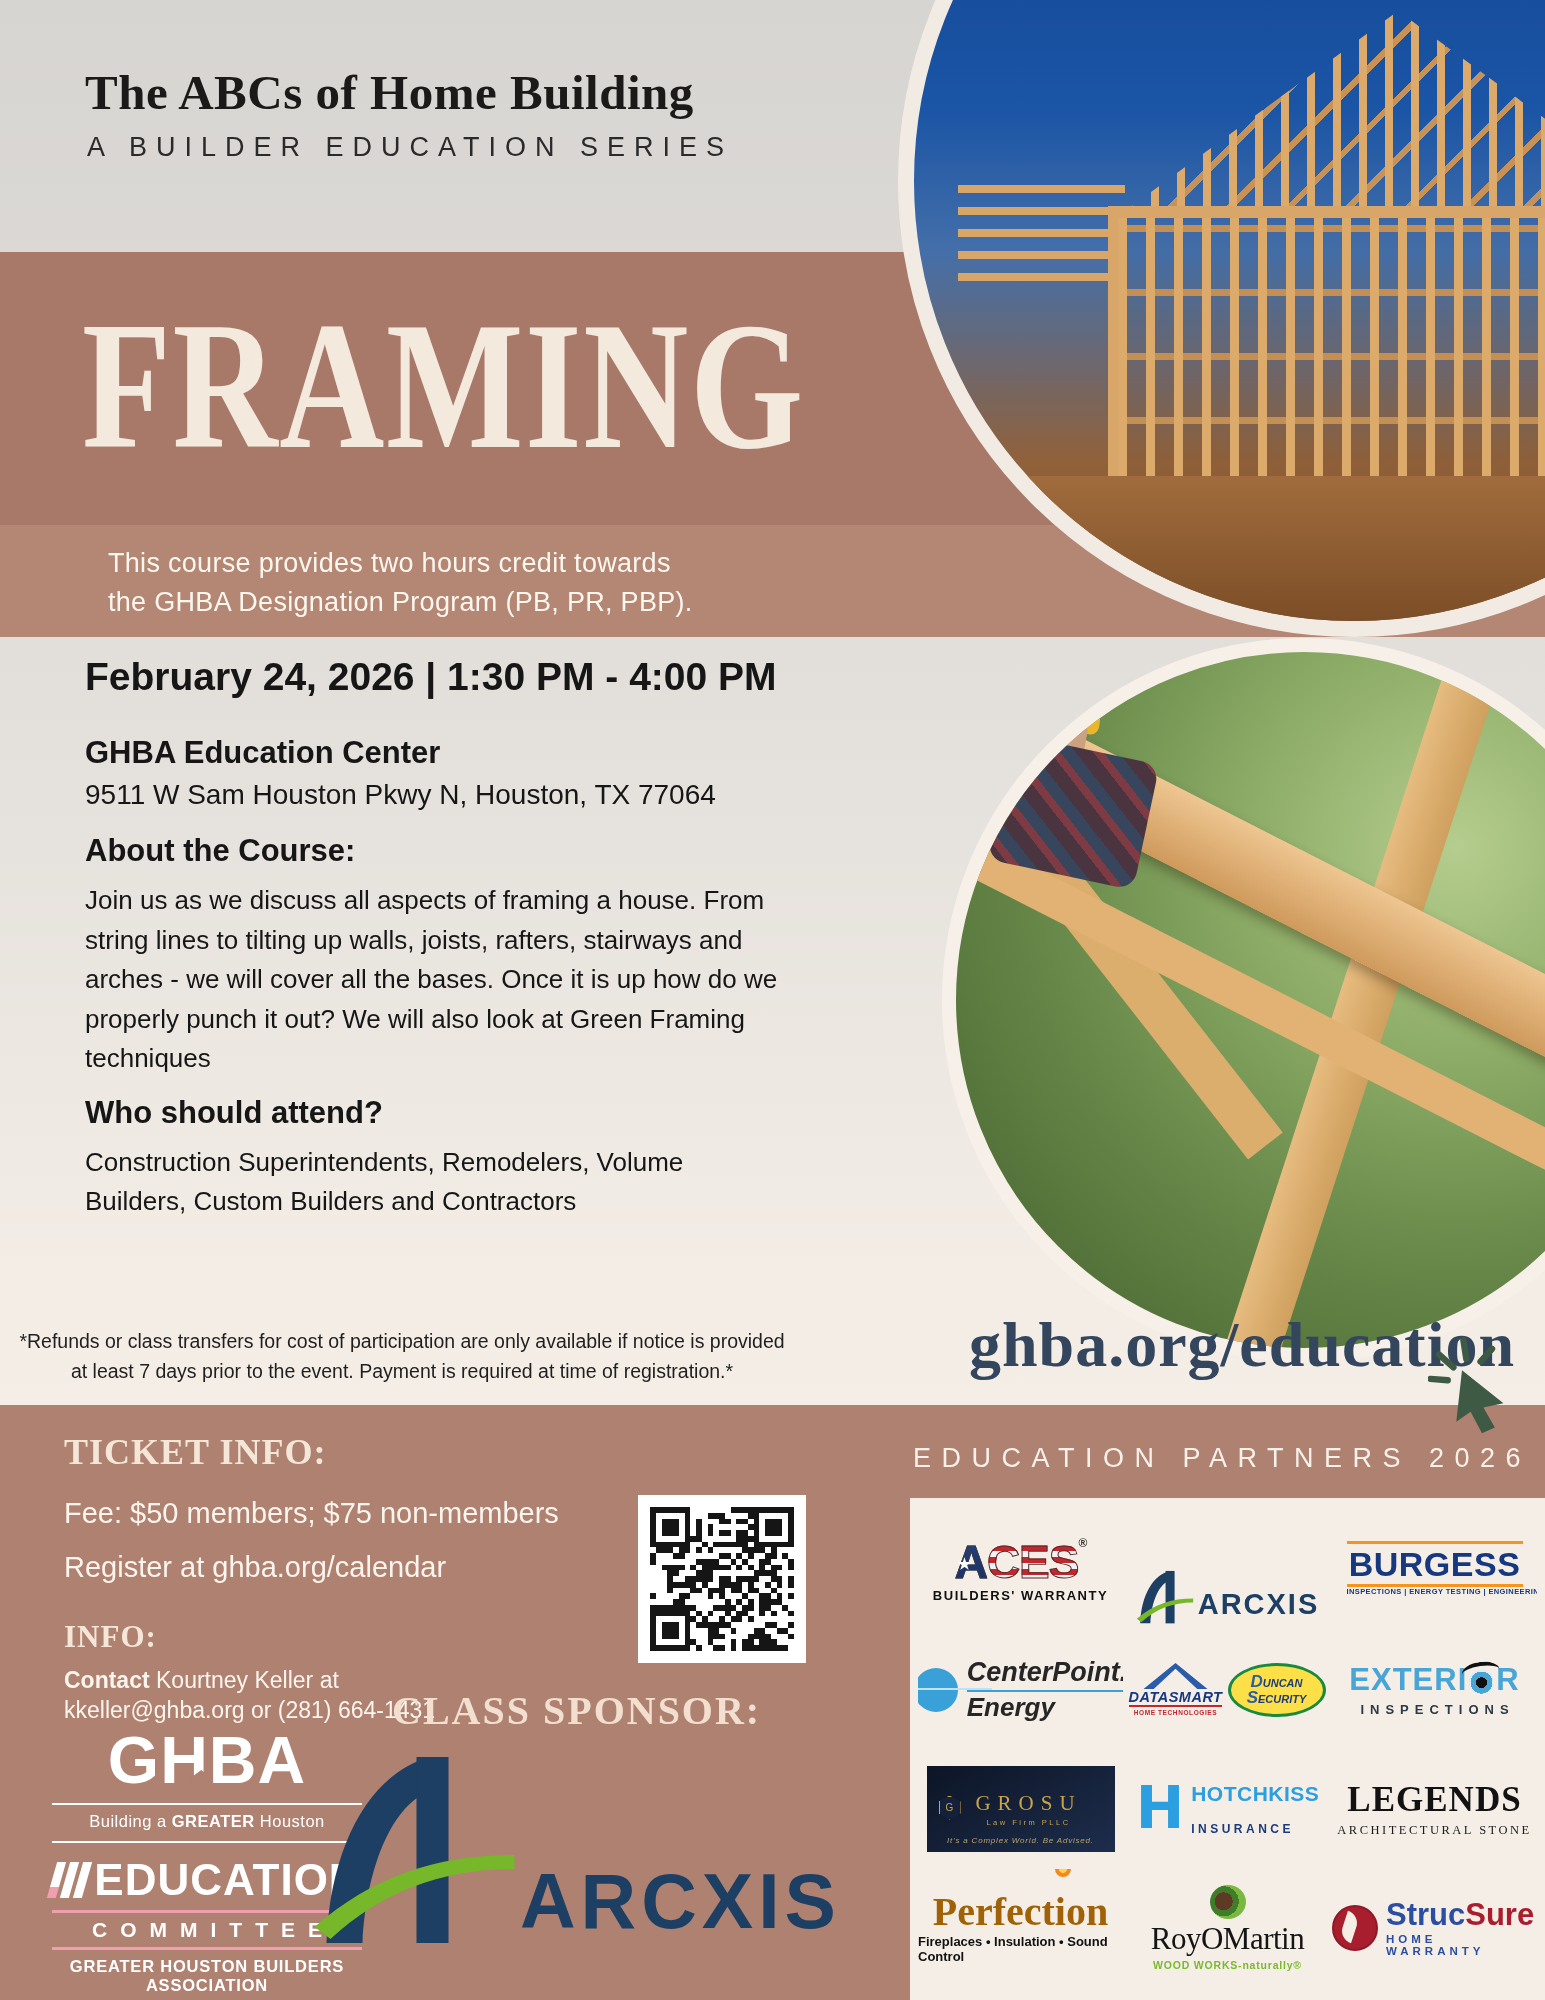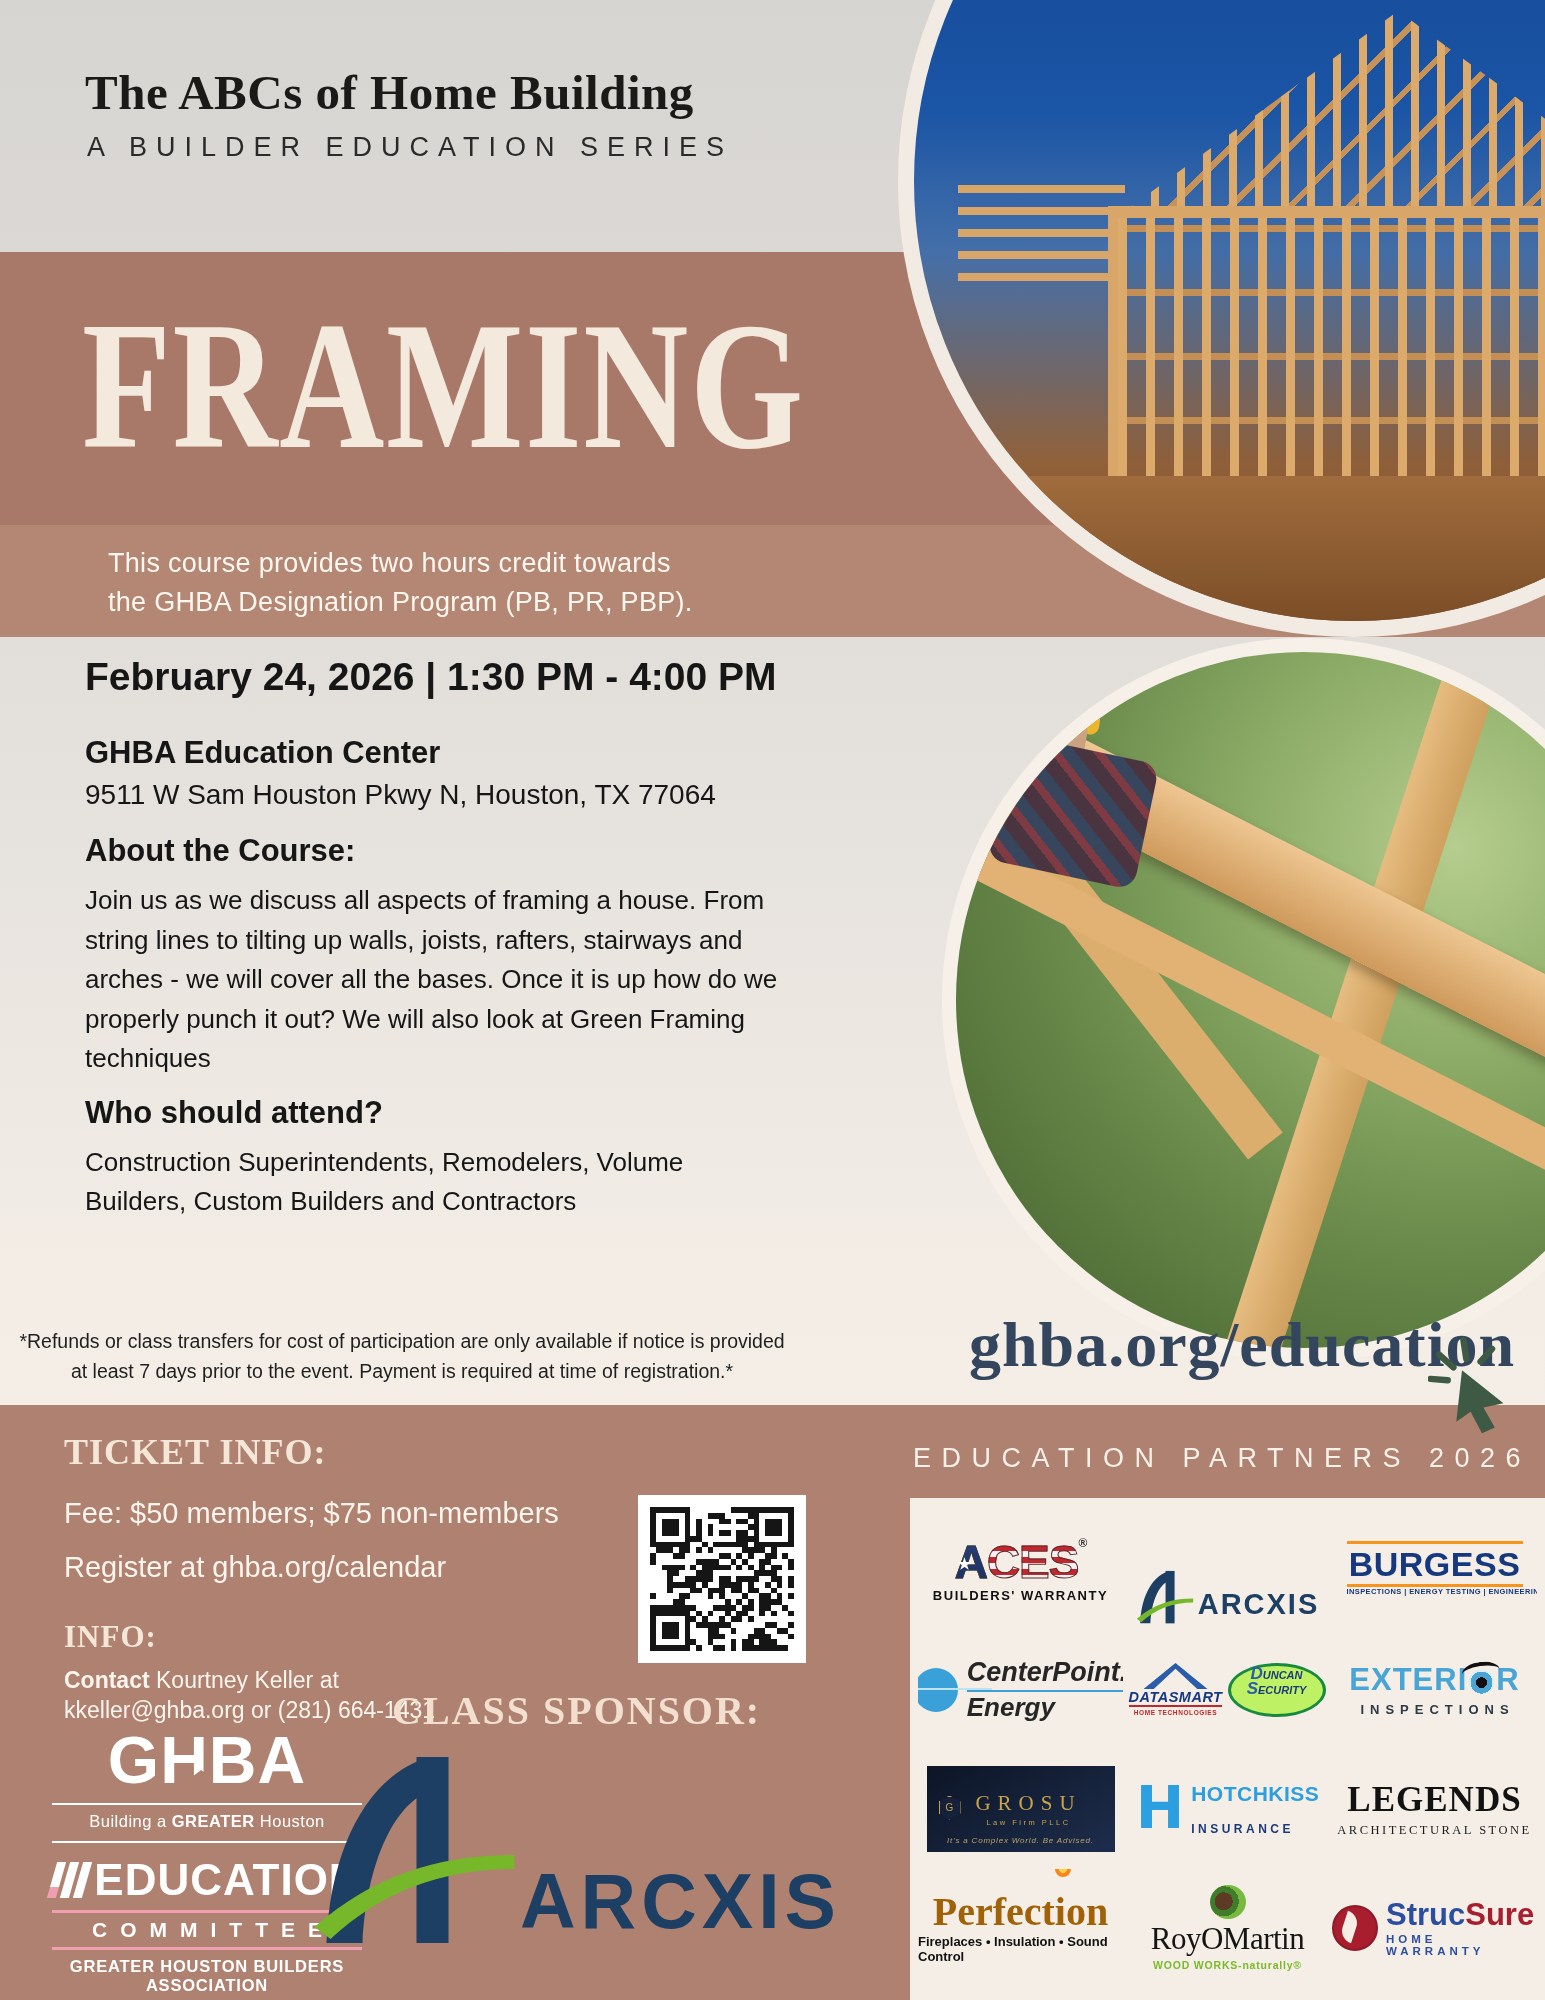--- a/index.html
+++ b/index.html
@@ -136,22 +136,22 @@
   .cpt{font-style:italic;font-weight:700;color:#262626;line-height:1.05;position:relative;z-index:1;}
   .cpl1{font-size:27px;border-bottom:2.5px solid #3aa0d8;padding-bottom:3px;}
   .cpl2{font-size:26px;padding-top:2px;}
 
   .dd{flex-direction:row;gap:6px;align-items:center;}
   .ds{display:flex;flex-direction:column;align-items:center;width:92px;}
   .roof{width:64px;height:26px;background:#2a5caa;
     clip-path:polygon(50% 0,100% 100%,84% 100%,50% 22%,16% 100%,0 100%);}
   .dsn{font-size:14.5px;font-weight:900;font-style:italic;color:#16387f;border-bottom:2px solid #c1272d;letter-spacing:.5px;}
   .dscap{font-size:6.5px;font-weight:700;color:#c1272d;letter-spacing:.6px;margin-top:2px;}
-  .dun{width:92px;height:48px;border:3px solid #188a3f;border-radius:50%;background:#bef264;
-    display:flex;flex-direction:column;align-items:center;line-height:.9;}
+  .dun{width:92px;height:48px;border:3px solid #188a3f;border-radius:50%;background:#fde047;
+    display:flex;flex-direction:column;align-items:center;justify-content:center;line-height:.9;}
   .dunr{font-size:11px;font-weight:800;font-style:italic;color:#1b3a7c;}
   .dunr b{font-size:17px;color:#2a5caa;}
 
   .en{font-size:31px;font-weight:900;color:#49a5d5;letter-spacing:1px;display:flex;align-items:center;}
   .eye{width:27px;height:27px;border-radius:50%;margin:0 1px;position:relative;
     background:radial-gradient(circle at 50% 58%,#101010 0 5.5px,#49a5d5 5.5px 11px,#ddeefb 11px 13px,rgba(0,0,0,0) 13px);}
   .eye::before{content:"";position:absolute;left:-6px;top:-5px;width:38px;height:16px;
     border-top:4px solid #101010;border-radius:50%;transform:rotate(-8deg);}
   .ecap{font-size:13px;font-weight:600;color:#2b3a44;letter-spacing:6px;margin-top:4px;padding-left:6px;}
 

